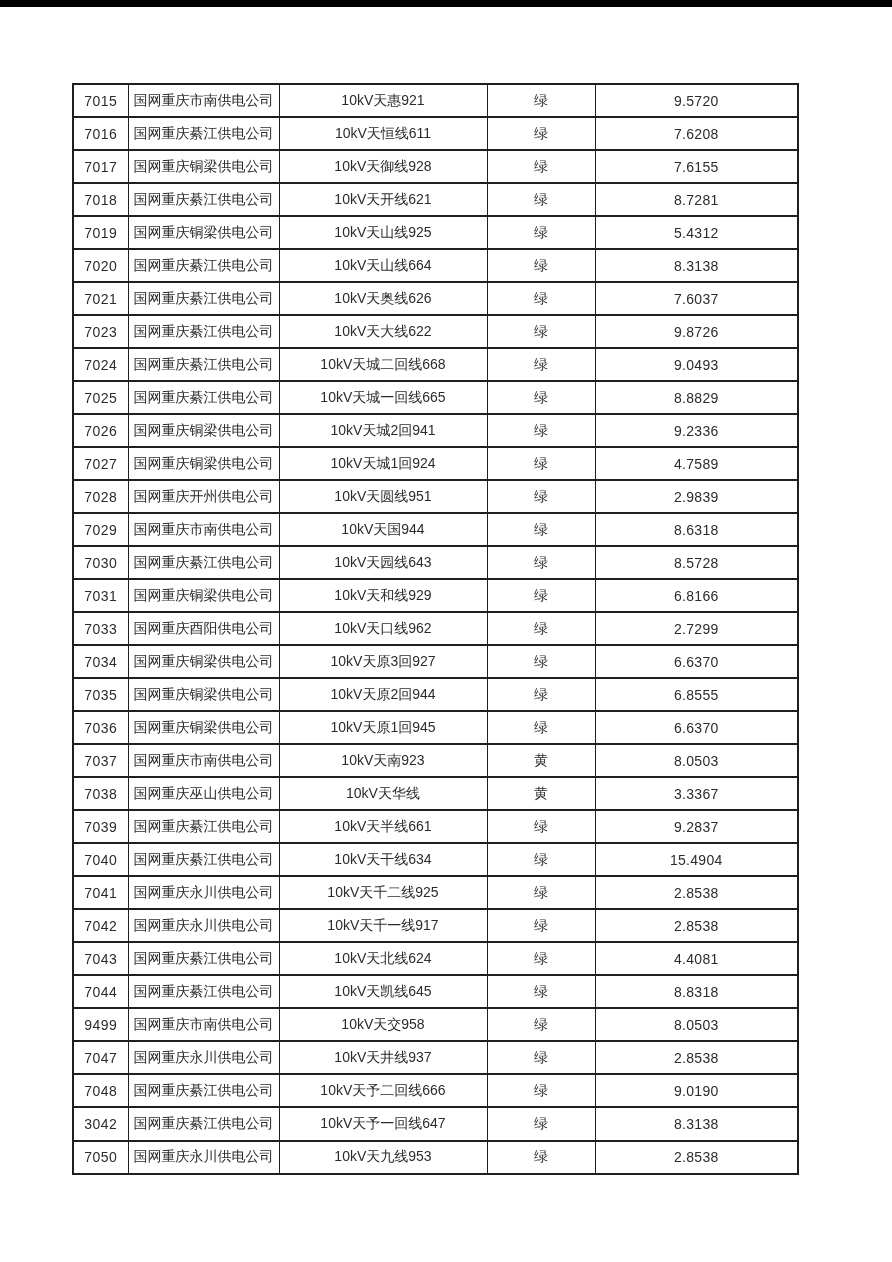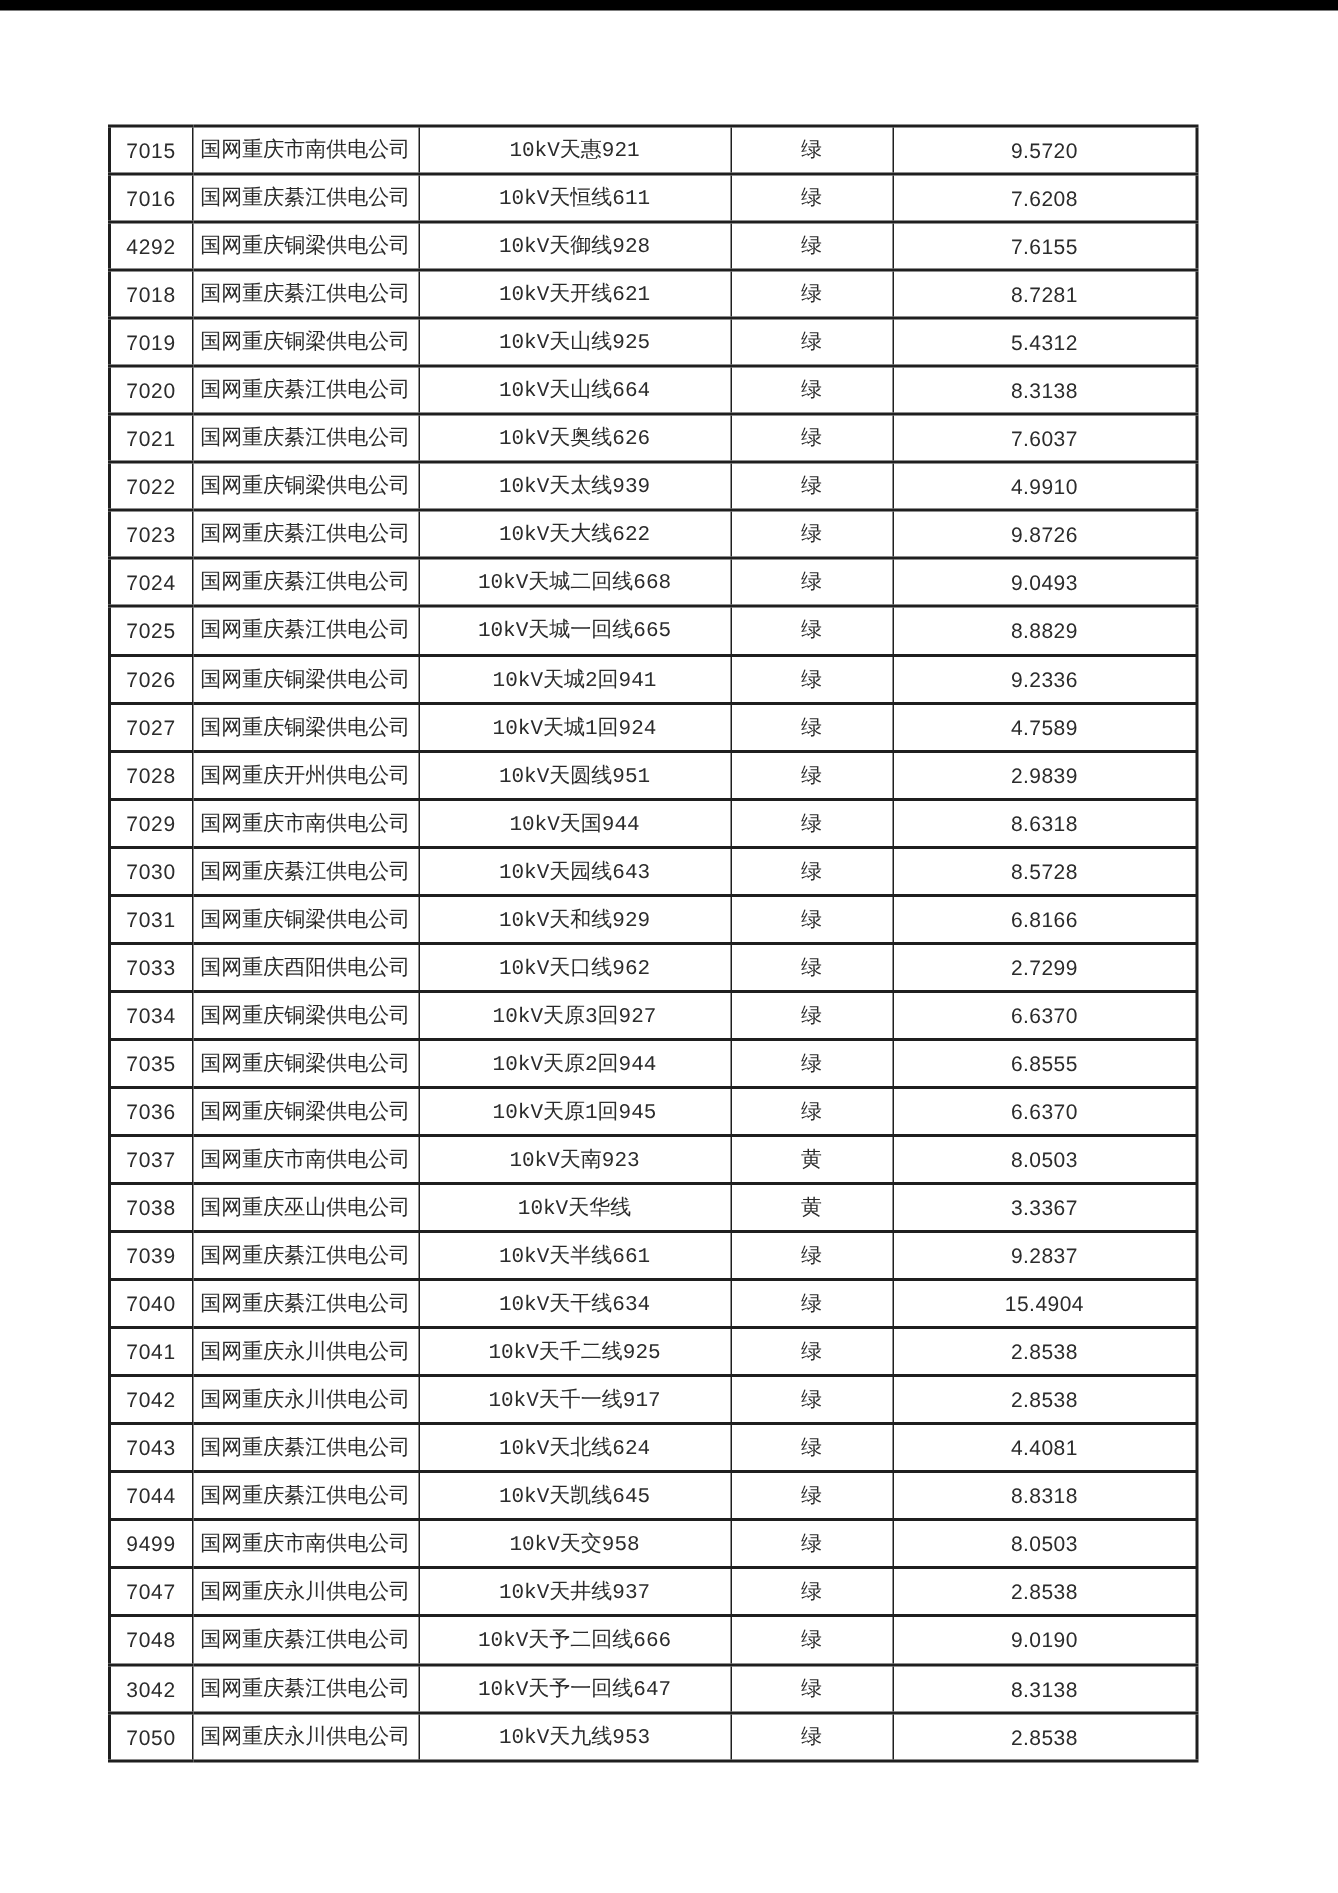--- a/index.html
+++ b/index.html
@@ -40,21 +40,21 @@
     vertical-align: middle;
     padding: 0;
     font-size: 14px;
     color: #2b2b2b;
     white-space: nowrap;
     overflow: hidden;
   }
   td.col-id    { font-size: 14.5px; letter-spacing: 0.5px; }
   td.col-value { font-size: 14.5px; letter-spacing: 0.3px; }
   td.col-company { font-size: 14px; }
-  td.col-line  { font-size: 14px; font-family: Liberation Mono, monospace; }
+  td.col-line  { font-size: 14px; }
   td.col-status{ font-size: 14px; }
 </style>
 </head>
 <body style="background: rgb(255, 255, 255);">
 
 <div class="topbar" style="background: rgb(0, 0, 0);"></div>
 
 <table class="grid">
   <colgroup>
     <col style="width:55px">
@@ -72,21 +72,21 @@
         <td class="col-value">9.5720</td>
       </tr>
       <tr>
         <td class="col-id">7016</td>
         <td class="col-company">国网重庆綦江供电公司</td>
         <td class="col-line">10kV天恒线611</td>
         <td class="col-status">绿</td>
         <td class="col-value">7.6208</td>
       </tr>
       <tr>
-        <td class="col-id">4292</td>
+        <td class="col-id">7017</td>
         <td class="col-company">国网重庆铜梁供电公司</td>
         <td class="col-line">10kV天御线928</td>
         <td class="col-status">绿</td>
         <td class="col-value">7.6155</td>
       </tr>
       <tr>
         <td class="col-id">7018</td>
         <td class="col-company">国网重庆綦江供电公司</td>
         <td class="col-line">10kV天开线621</td>
         <td class="col-status">绿</td>
@@ -105,27 +105,20 @@
         <td class="col-line">10kV天山线664</td>
         <td class="col-status">绿</td>
         <td class="col-value">8.3138</td>
       </tr>
       <tr>
         <td class="col-id">7021</td>
         <td class="col-company">国网重庆綦江供电公司</td>
         <td class="col-line">10kV天奥线626</td>
         <td class="col-status">绿</td>
         <td class="col-value">7.6037</td>
-      </tr>
-      <tr>
-        <td class="col-id">7022</td>
-        <td class="col-company">国网重庆铜梁供电公司</td>
-        <td class="col-line">10kV天太线939</td>
-        <td class="col-status">绿</td>
-        <td class="col-value">4.9910</td>
       </tr>
       <tr>
         <td class="col-id">7023</td>
         <td class="col-company">国网重庆綦江供电公司</td>
         <td class="col-line">10kV天大线622</td>
         <td class="col-status">绿</td>
         <td class="col-value">9.8726</td>
       </tr>
       <tr>
         <td class="col-id">7024</td>

